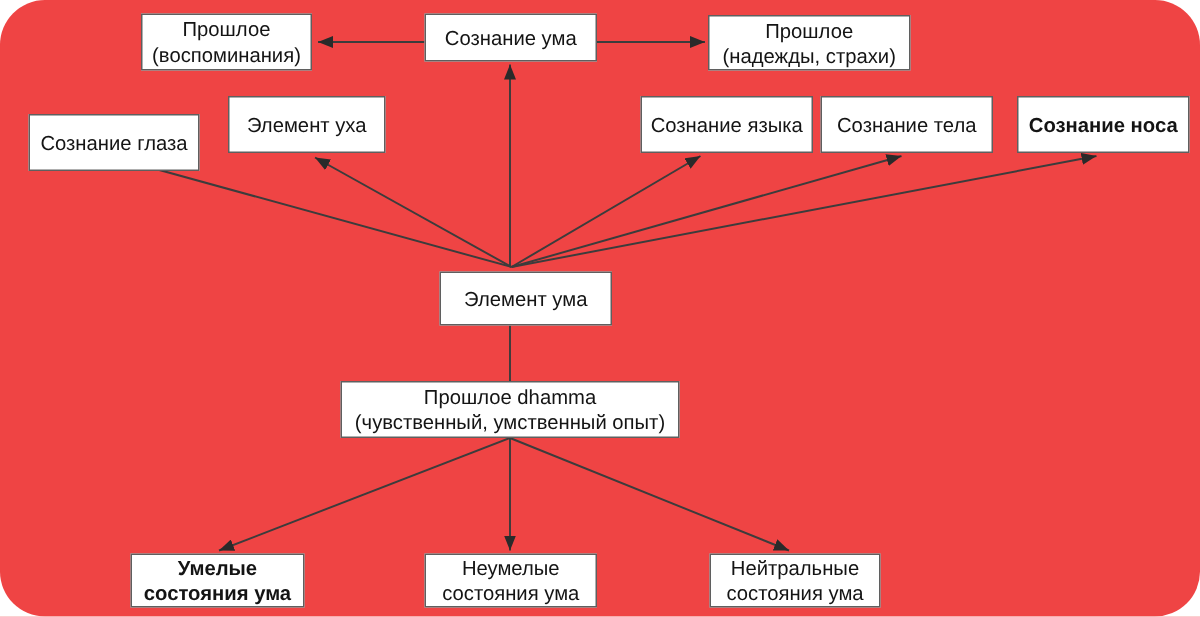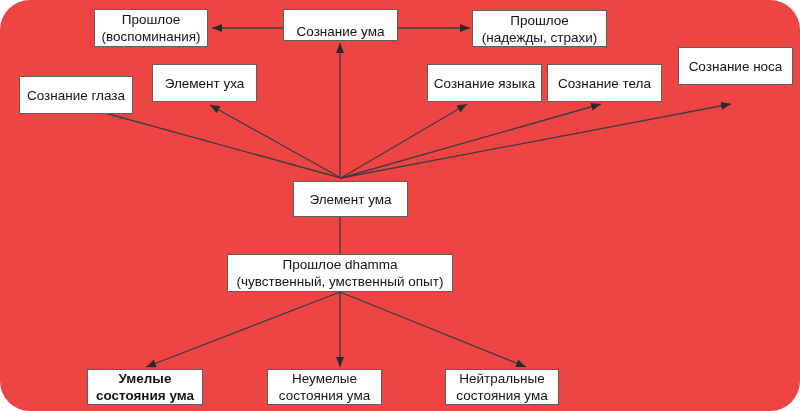--- a/index.html
+++ b/index.html
@@ -68,21 +68,21 @@
     <line class="edge" x1="340" y1="292" x2="146" y2="367" marker-end="url(#arr)"></line>
     <line class="edge" x1="340" y1="292" x2="340" y2="367" marker-end="url(#arr)"></line>
     <line class="edge" x1="340" y1="292" x2="526" y2="367" marker-end="url(#arr)"></line>
   </svg>
 
   <div class="node" style="left:94px;top:9px;width:114px;height:38px;">
     <span>Прошлое</span>
     <span>(воспоминания)</span>
   </div>
 
-  <div class="node" style="left:283px;top:9px;width:115px;height:32px;justify-content:flex-end;">
+  <div class="node" style="left:283px;top:9px;width:115px;height:32px;">
     <span>Сознание ума</span>
   </div>
 
   <div class="node" style="left:472px;top:10px;width:135px;height:37px;">
     <span>Прошлое</span>
     <span>(надежды, страхи)</span>
   </div>
 
   <div class="node" style="left:19px;top:76px;width:114px;height:38px;">
     <span>Сознание глаза</span>
@@ -93,41 +93,41 @@
   </div>
 
   <div class="node" style="left:427px;top:64px;width:115px;height:38px;">
     <span>Сознание языка</span>
   </div>
 
   <div class="node" style="left:547px;top:64px;width:115px;height:38px;">
     <span>Сознание тела</span>
   </div>
 
-  <div class="node" style="left:678px;top:47px;width:115px;height:38px;">
+  <div class="node" style="left:678px;top:64px;width:115px;height:38px;font-weight:bold;">
     <span>Сознание носа</span>
   </div>
 
   <div class="node" style="left:282px;top:181px;width:115px;height:36px;margin-left:11px;">
     <span>Элемент ума</span>
   </div>
 
   <div class="node" style="left:227px;top:254px;width:226px;height:38px;">
     <span>Прошлое dhamma</span>
     <span>(чувственный, умственный опыт)</span>
   </div>
 
   <div class="node" style="left:87px;top:369px;width:116px;height:36px;font-weight:bold;">
     <span>Умелые</span>
     <span>состояния ума</span>
   </div>
 
-  <div class="node" style="left:267px;top:369px;width:115px;height:36px;">
+  <div class="node" style="left:283px;top:369px;width:115px;height:36px;">
     <span>Неумелые</span>
     <span>состояния ума</span>
   </div>
 
-  <div class="node" style="left:445px;top:369px;width:114px;height:36px;">
+  <div class="node" style="left:473px;top:369px;width:114px;height:36px;">
     <span>Нейтральные</span>
     <span>состояния ума</span>
   </div>
 
 </div>
 
 </body></html>

